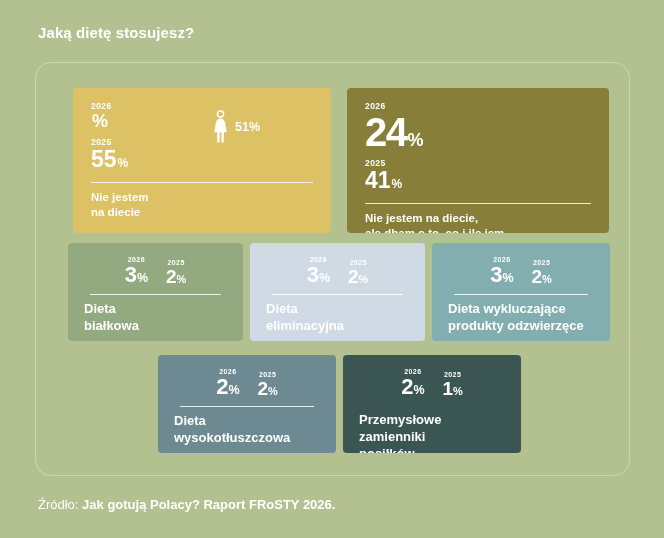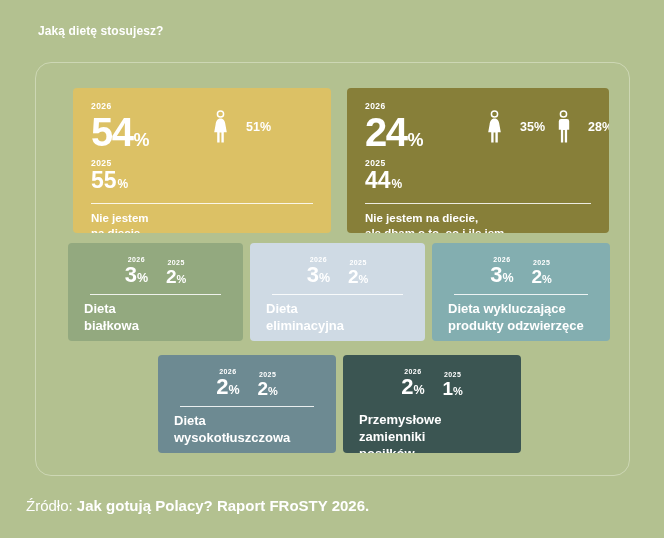--- a/index.html
+++ b/index.html
@@ -9,21 +9,21 @@
     overflow: hidden;
   }
   body {
     background: #b3c190;
     position: relative;
   }
 
   .title {
     position: absolute;
     left: 38px; top: 24px;
-    font-size: 12px;
+    font-size: 15px;
     font-weight: bold;
     color: #ffffff;
     letter-spacing: 0.1px;
   }
 
   .frame {
     position: absolute;
     left: 35px; top: 62px;
     width: 595px; height: 414px;
     border: 1.3px solid #cdd7b4;
@@ -65,21 +65,21 @@
     font-weight: bold;
     line-height: 1;
     display: flex;
     align-items: baseline;
   }
   .midpct .sym { font-size: 12px; margin-left: 1px; }
 
   .topflex { display: flex; align-items: flex-start; }
   .leftnums { width: 122px; flex: 0 0 auto; }
   .genders { display: flex; align-items: center; padding-top: 8px; gap: 12px; }
-  .gender { display: flex; align-items: center; gap: 18px; }
+  .gender { display: flex; align-items: center; gap: 7px; }
   .gender .g-val { font-size: 12.5px; font-weight: bold; }
 
   .rule {
     height: 1.4px;
     background: rgba(255,255,255,0.85);
     margin: 9px 0 7px 0;
   }
   .card.big .rule { margin-top: 11px; }
 
   .caption {
@@ -114,42 +114,41 @@
   }
   .spct .sym { font-size: 12.5px; margin-left: 0.5px; letter-spacing: 0; }
   .numblock.secondary .spct { font-size: 19px; }
   .numblock.secondary .spct .sym { font-size: 11px; }
   .card.small .rule { margin: 8px 6px 6px 6px; }
   .card.small .caption { font-size: 13px; }
 
   
   .source {
     position: absolute;
-    left: 26px; top: 497px;
-    font-size: 15px;
+    left: 38px; top: 497px;
+    font-size: 13px;
     color: #ffffff;
     text-align: center;
   }
   .source .strong { font-weight: bold; }
 
   svg { display: block; }
 </style>
 </head>
 <body>
 
 <div class="title">Jaką dietę stosujesz?</div>
 
 <div class="frame"></div>
 
 <div class="card big" style="left:73px; top:88px; width:258px; height:145px; background:#dcc165;">
   <div class="topflex">
     <div class="leftnums">
       <div class="yearlabel">2026</div>
       <div class="bigpct">
-        <span>54</span>
         <span class="sym">%</span>
       </div>
       <div class="yearlabel" style="margin-top:8px;">2025</div>
       <div class="midpct">
         <span>55</span>
         <span class="sym">%</span>
       </div>
     </div>
     <div class="genders">
       <div class="gender">
@@ -171,42 +170,22 @@
 <div class="card big" style="left:347px; top:88px; width:262px; height:145px; background:#877f39;">
   <div class="topflex">
     <div class="leftnums">
       <div class="yearlabel">2026</div>
       <div class="bigpct">
         <span>24</span>
         <span class="sym">%</span>
       </div>
       <div class="yearlabel" style="margin-top:8px;">2025</div>
       <div class="midpct">
-        <span>44</span>
-        <span class="sym">%</span>
-      </div>
-    </div>
-    <div class="genders">
-      <div class="gender">
-        <span>
-          <svg width="15" height="34" viewBox="0 0 15 34" fill="none" stroke="#fff" stroke-width="1.5">
-            <circle cx="7.5" cy="4" r="3.1"></circle>
-            <path d="M7.5 8.6 C4.3 8.6 3.2 11 2.6 14.4 L1.2 22.2 L4.2 22.2 L4.2 32.6 L6.6 32.6 L6.6 22.4 L8.4 22.4 L8.4 32.6 L10.8 32.6 L10.8 22.2 L13.8 22.2 L12.4 14.4 C11.8 11 10.7 8.6 7.5 8.6 Z" fill="#fff" stroke="none"></path>
-          </svg>
-        </span>
-        <span class="g-val">35%</span>
-      </div>
-      <div class="gender">
-        <span>
-          <svg width="13" height="34" viewBox="0 0 13 34" fill="none">
-            <circle cx="6.5" cy="4" r="3.1" stroke="#fff" stroke-width="1.5"></circle>
-            <path d="M3 9 h7 a2.2 2.2 0 0 1 2.2 2.2 v8.6 h-2.1 v12.8 h-2.3 v-12.6 h-1.6 v12.6 h-2.3 v-12.8 h-2.1 v-8.6 a2.2 2.2 0 0 1 2.2 -2.2 z" fill="#fff"></path>
-          </svg>
-        </span>
-        <span class="g-val">28%</span>
+        <span>41</span>
+        <span class="sym">%</span>
       </div>
     </div>
   </div>
   <div class="rule"></div>
   <div class="caption">Nie jestem na diecie,
 ale dbam o to, co i ile jem</div>
 </div>
 
 <div class="card small" style="left:68px; top:243px; width:175px; height:98px; background:#93a97f;">
   <div class="smallnums">

